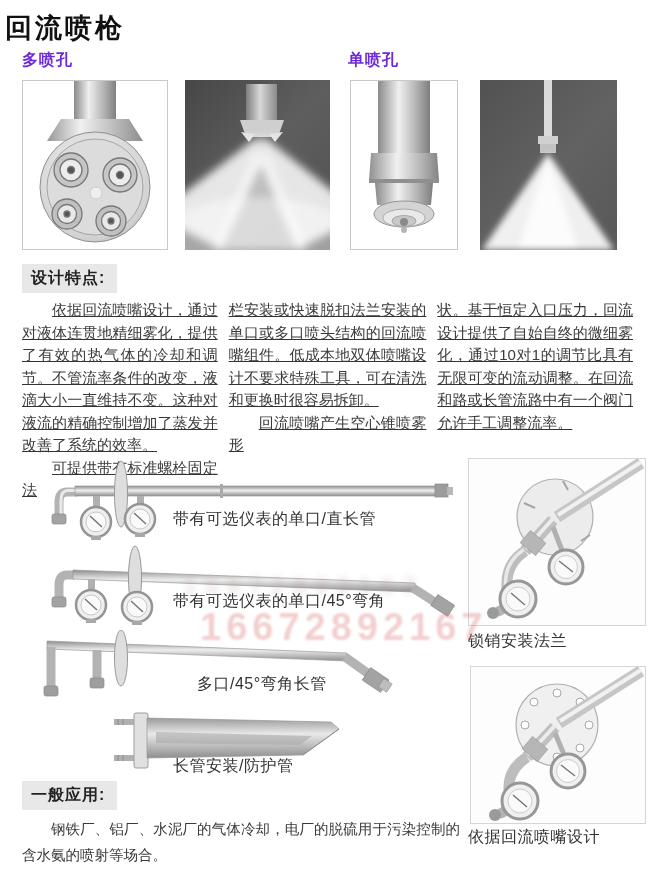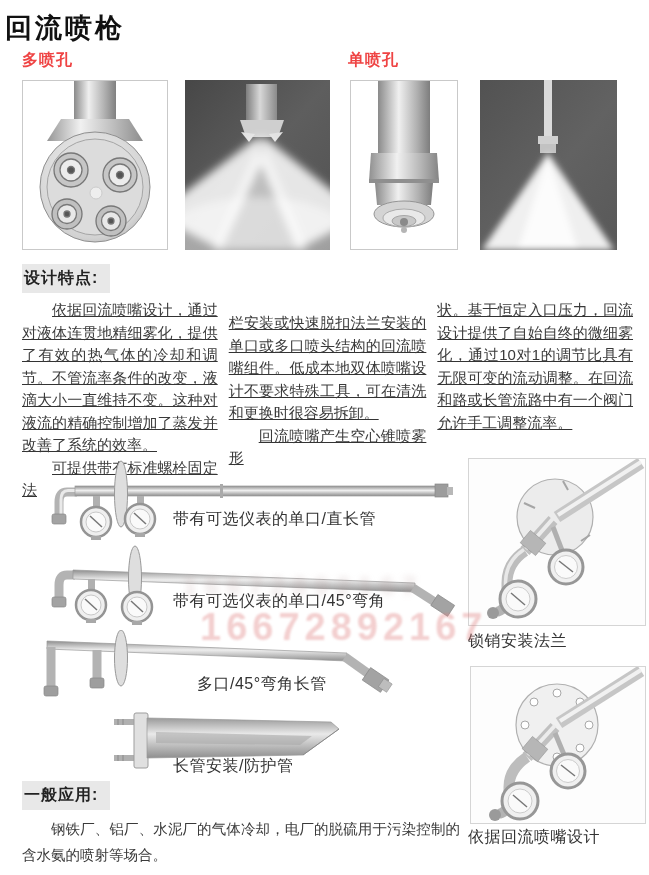--- a/index.html
+++ b/index.html
@@ -7,28 +7,28 @@
     position:relative;width:649px;height:875px;background:#ffffff;
     font-family:"Liberation Sans","DejaVu Sans",sans-serif;
     color:#333;overflow:hidden;
   }
   .abs{position:absolute;}
   #page-title{
     top:10px;left:5px;width:649px;text-align:left;
     font-size:27px;font-weight:900;letter-spacing:3px;color:#111;
   }
   .top-label{
-    top:50px;font-size:16px;font-weight:700;color:#ef4444;letter-spacing:1px;
+    top:50px;font-size:16px;font-weight:700;color:#6d28d9;letter-spacing:1px;
   }
   .photo{top:80px;height:170px;overflow:hidden;}
   .photo.bordered{border:1px solid #c9c9c9;background:#fff;box-sizing:border-box;}
   .photo svg{display:block;}
   .section-header{
     display:inline-block;background:#e8e8e8;color:#222;
-    font-size:16px;font-weight:700;padding:4px 12px 4px 2px;letter-spacing:1px;
+    font-size:16px;font-weight:700;padding:4px 12px 4px 9px;letter-spacing:1px;
   }
   #columns{
     top:299px;left:22px;width:611px;display:flex;gap:11px;text-decoration:underline;
   }
   .col{font-size:15px;line-height:22.5px;text-align:justify;color:#3a3a3a;}
   .col p{margin:0;}
   .col p.indent{text-indent:2em;}
   .caption{
     font-size:16px;color:#333;white-space:nowrap;letter-spacing:0.5px;
   }
@@ -173,21 +173,21 @@
 
   <div class="abs" style="top:264px;left:22px;">
     <span class="section-header">设计特点:</span>
   </div>
 
   <div id="columns" class="abs">
     <div class="col" style="width:196px;">
       <p class="indent">依据回流喷嘴设计，通过对液体连贯地精细雾化，提供了有效的热气体的冷却和调节。不管流率条件的改变，液滴大小一直维持不变。这种对液流的精确控制增加了蒸发并改善了系统的效率。</p>
       <p class="indent">可提供带有标准螺栓固定法</p>
     </div>
-    <div class="col" style="width:198px;margin-top:13px;">
+    <div class="col" style="width:198px;">
       <p>栏安装或快速脱扣法兰安装的单口或多口喷头结构的回流喷嘴组件。低成本地双体喷嘴设计不要求特殊工具，可在清洗和更换时很容易拆卸。</p>
       <p class="indent">回流喷嘴产生空心锥喷雾形</p>
     </div>
     <div class="col" style="width:196px;">
       <p>状。基于恒定入口压力，回流设计提供了自始自终的微细雾化，通过10对1的调节比具有无限可变的流动调整。在回流和路或长管流路中有一个阀门允许手工调整流率。</p>
     </div>
   </div>
 
   <div class="abs" style="top:458px;left:15px;">
     <svg width="440" height="82" viewBox="0 0 440 82">

